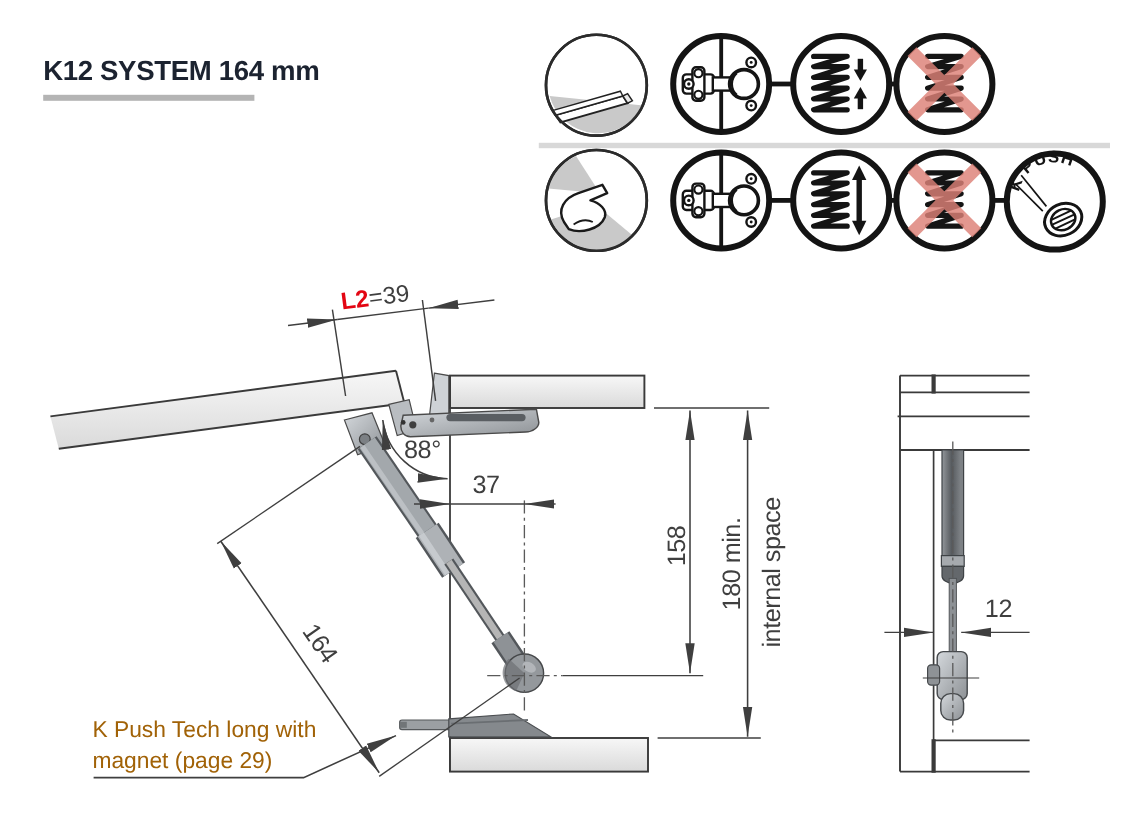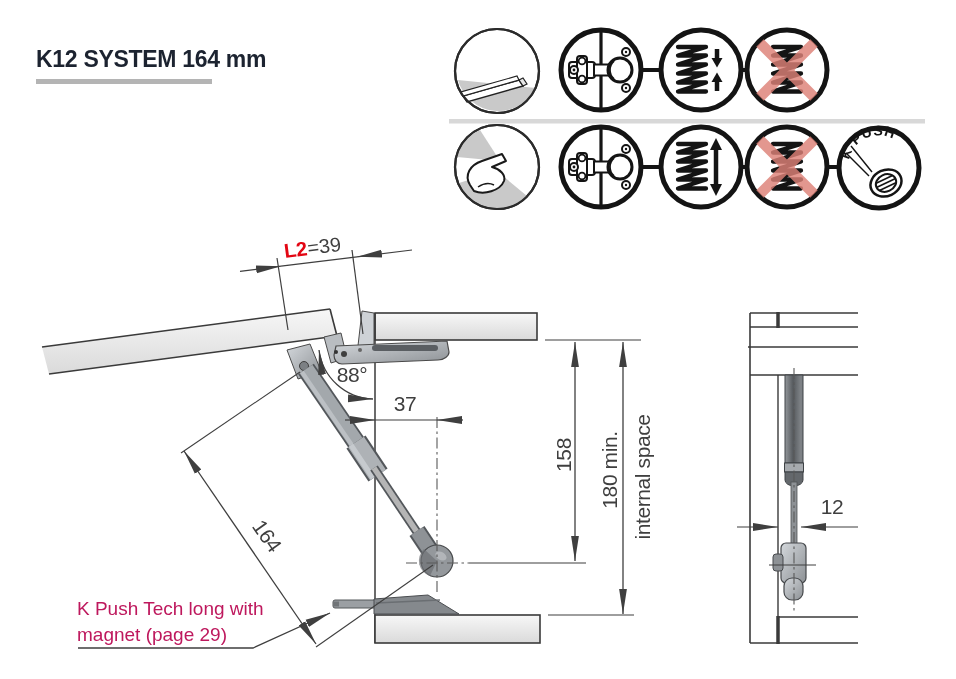--- a/index.html
+++ b/index.html
@@ -1,21 +1,21 @@
 <!DOCTYPE html>
 <html><head>
 <meta charset="utf-8">
 <style>
   html,body{margin:0;padding:0;background:#ffffff;}
   .stage{position:relative;width:956px;height:679px;background:#fff;overflow:hidden;
          font-family:"Liberation Sans", sans-serif;}
   .title-block{position:absolute;left:36px;top:46px;}
   .title-block h1{margin:0;font-size:23px;font-weight:bold;color:#1c2330;letter-spacing:-0.3px;}
   .title-underline{width:176px;height:5px;background:#b4b4b4;margin-top:6px;}
-  .note{position:absolute;left:77px;top:596px;font-size:19px;line-height:26px;color:#be185d;}
+  .note{position:absolute;left:77px;top:596px;font-size:19px;line-height:26px;color:#a16207;}
   svg text{font-family:"Liberation Sans", sans-serif;}
   .dim{font-size:21px;fill:#3f3f3f;letter-spacing:-0.4px;}
   .dim-l2-red{font-size:20px;font-weight:bold;fill:#e30613;}
   .dim-l2-val{font-size:20px;fill:#3f3f3f;}
   .kpush-text{font-size:14px;font-weight:bold;fill:#141414;letter-spacing:0.5px;}
 </style>
 </head>
 <body>
 
 <div class="stage">

